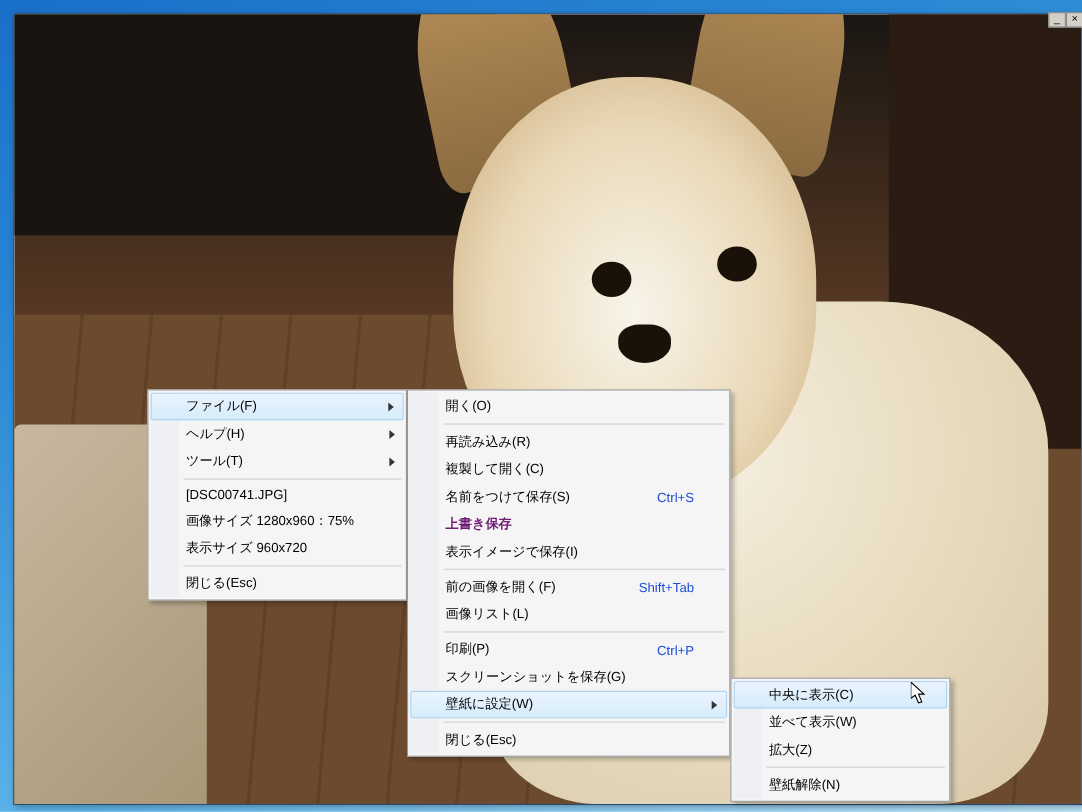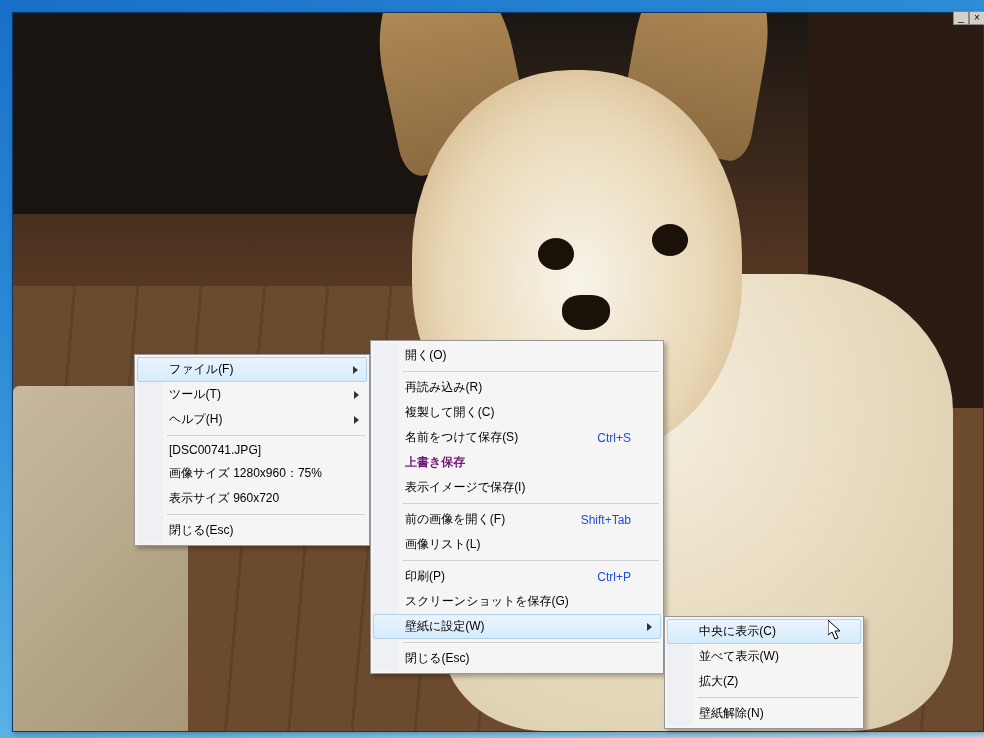--- a/index.html
+++ b/index.html
@@ -165,39 +165,39 @@
 </div>
 
 <div class="menu" style="left:134px; top:354px; width:236px;">
   <div class="menu-strip"></div>
   <div class="menu-body">
     <div class="mi hover">
       <span class="label">ファイル(F)</span>
       <span class="arrow"></span>
     </div>
     <div class="mi">
+      <span class="label">ヘルプ(H)</span>
+      <span class="arrow"></span>
+    </div>
+    <div class="mi">
       <span class="label">ツール(T)</span>
-      <span class="arrow"></span>
-    </div>
-    <div class="mi">
-      <span class="label">ヘルプ(H)</span>
       <span class="arrow"></span>
     </div>
     <div class="sep"></div>
     <div class="info-item">[DSC00741.JPG]</div>
     <div class="info-item">画像サイズ 1280x960：75%</div>
     <div class="info-item">表示サイズ 960x720</div>
     <div class="sep"></div>
     <div class="mi">
       <span class="label">閉じる(Esc)</span>
     </div>
   </div>
 </div>
 
-<div class="menu" style="left:370px; top:340px; width:294px;">
+<div class="menu" style="left:370px; top:354px; width:294px;">
   <div class="menu-strip"></div>
   <div class="menu-body">
     <div class="mi">
       <span class="label">開く(O)</span>
     </div>
     <div class="sep"></div>
     <div class="mi">
       <span class="label">再読み込み(R)</span>
     </div>
     <div class="mi">

